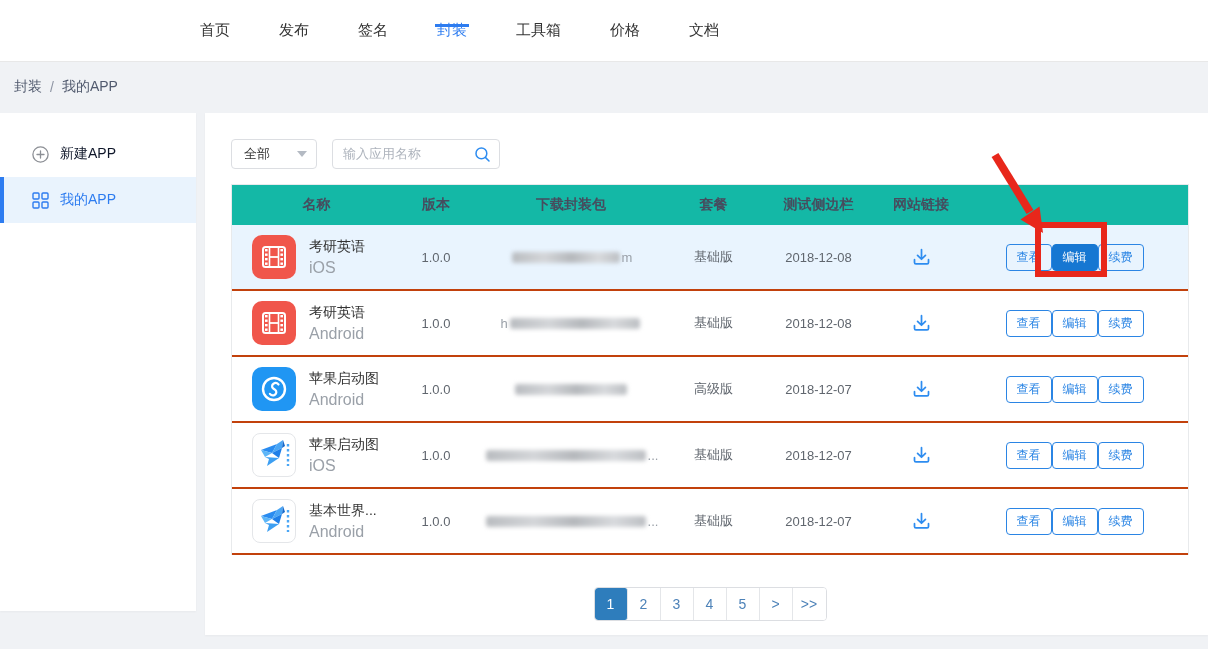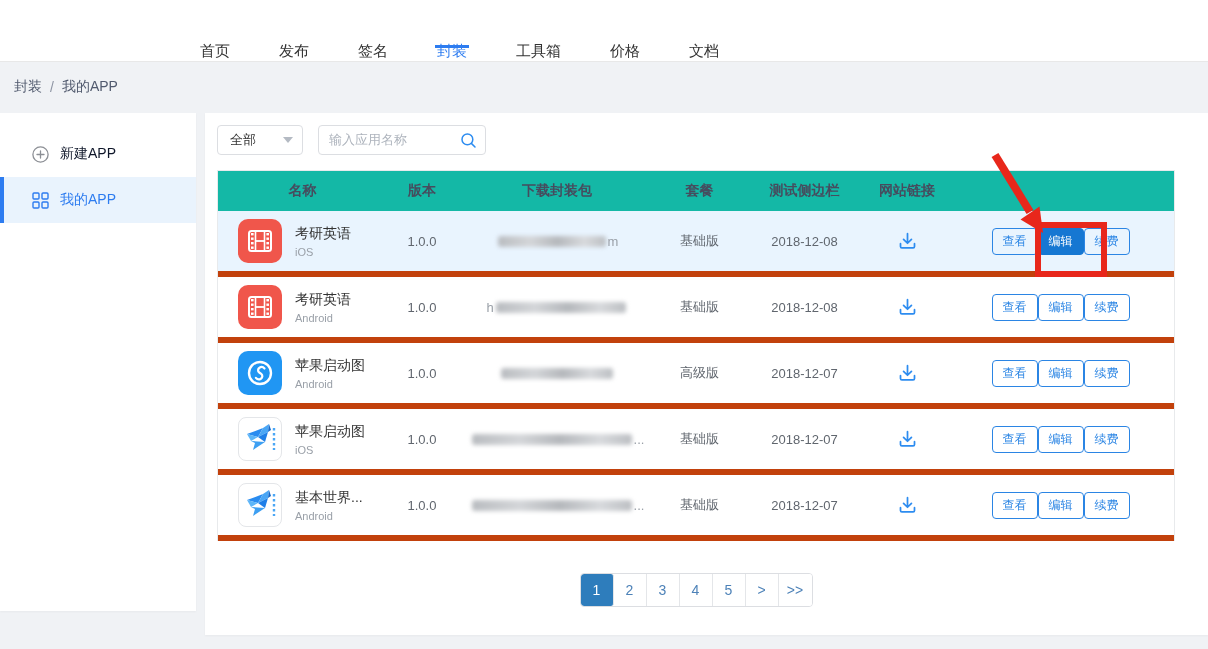--- a/index.html
+++ b/index.html
@@ -4,21 +4,21 @@
 <style>
   * { margin:0; padding:0; box-sizing:border-box; }
   html,body { width:1208px; height:649px; }
   body {
     font-family:"Liberation Sans","DejaVu Sans",sans-serif;
     background:#f0f2f5; position:relative; overflow:hidden; color:#333;
   }
   
   .topnav {
     height:62px; background:#fff; border-bottom:1px solid #e8e8e8;
-    display:flex; align-items:flex-end; padding-left:200px;
+    display:flex; align-items:center; padding-left:200px;
   }
   .nav-item {
     position:relative; display:flex; align-items:center;
     margin-right:49px; font-size:15px; color:#333; cursor:pointer; text-decoration:none;
   }
   .nav-item.active { color:#2d7cf0; }
   .nav-item.active::after {
     content:""; position:absolute; left:-2px; right:-2px; bottom:13px; height:3px; background:#2d7cf0;
   }
   
@@ -29,21 +29,21 @@
   .card { background:#fff; box-shadow:0 1px 2px rgba(0,0,0,.04); }
   .sidebar { position:absolute; left:0; top:0; width:196px; height:498px; padding-top:18px; }
   .side-item {
     height:46px; display:flex; align-items:center; padding-left:32px;
     font-size:14px; color:#0f172a; cursor:pointer;
   }
   .side-item .s-icon { width:17px; height:17px; margin-right:11px; display:inline-flex; }
   .side-item.active {
     background:#e9f3fd; color:#2d7cf0; border-left:4px solid #2d7cf0; padding-left:28px;
   }
-  .main { position:absolute; left:205px; top:0; width:1003px; height:522px; padding:12px; }
+  .main { position:absolute; left:205px; top:0; width:1003px; height:522px; padding:26px; }
   
   .filters { display:flex; align-items:center; margin-bottom:15px; }
   .select {
     width:86px; height:30px; border:1px solid #dcdee2; border-radius:4px;
     display:flex; align-items:center; justify-content:space-between;
     padding:0 9px 0 12px; font-size:13px; color:#333; cursor:pointer; margin-right:15px; background:#fff;
   }
   .caret { width:0; height:0; border-left:5px solid transparent; border-right:5px solid transparent; border-top:6px solid #b4bac3; }
   .searchbox {
     width:168px; height:30px; border:1px solid #dcdee2; border-radius:4px; background:#fff;
@@ -54,32 +54,32 @@
     font-family:Liberation Mono, monospace; background:transparent;
   }
   .searchbox input::placeholder { color:#aeb4bd; }
   
   .table { width:958px; border:1px solid #e8eaec; border-bottom:none; font-size:13px; }
   .trow, .thead {
     display:grid; grid-template-columns:169px 70px 200px 85px 125px 80px 227px; align-items:center;
   }
   .thead { height:40px; background:#14b8a6; font-weight:bold; font-size:14px; color:#464c5e; }
   .thead .cell, .trow .cell { text-align:center; }
-  .trow { height:66px; background:#fff; border-bottom:6px solid #c2410c; }
+  .trow { height:66px; background:#fff; border-bottom:2px solid #c2410c; }
   .trow.hl { background:#e9f4fe; }
   .name-cell { display:flex !important; align-items:center; text-align:left !important; padding-left:20px; }
   .app-icon {
     width:44px; height:44px; border-radius:10px; margin-right:13px; flex:0 0 44px;
     display:flex; align-items:center; justify-content:center;
   }
   .app-icon.film { background:#f0564b; }
   .app-icon.s-swirl { background:#2096f3; }
   .app-icon.origami-bird { background:#fff; border:1px solid #e4e6e9; border-radius:8px; }
   .nm { font-size:14px; color:#333; white-space:nowrap; }
-  .plat { font-size:11px; color:#9aa0a8; margin-top:3px; }
+  .plat { font-size:16px; color:#9aa0a8; margin-top:3px; }
   .ver, .plan, .date { color:#60666e; }
   .link-cell { display:flex !important; align-items:center; justify-content:center; color:#8b9097; font-size:12px; }
   .blur-bar {
     display:inline-block; height:11px; border-radius:3px; filter:blur(2px);
     background:linear-gradient(90deg,#b9bcc0 0%,#d4d6d9 30%,#b5b8bc 55%,#d8dadd 80%,#bcbfc3 100%);
   }
   .url-prefix,.url-suffix { filter:none; color:#9aa0a8; font-size:13px; margin:0 2px; }
   .dl-cell { display:flex !important; justify-content:center; }
   .dl-btn { background:none; border:none; cursor:pointer; display:flex; }
   .actions-cell { display:flex !important; justify-content:center; }

